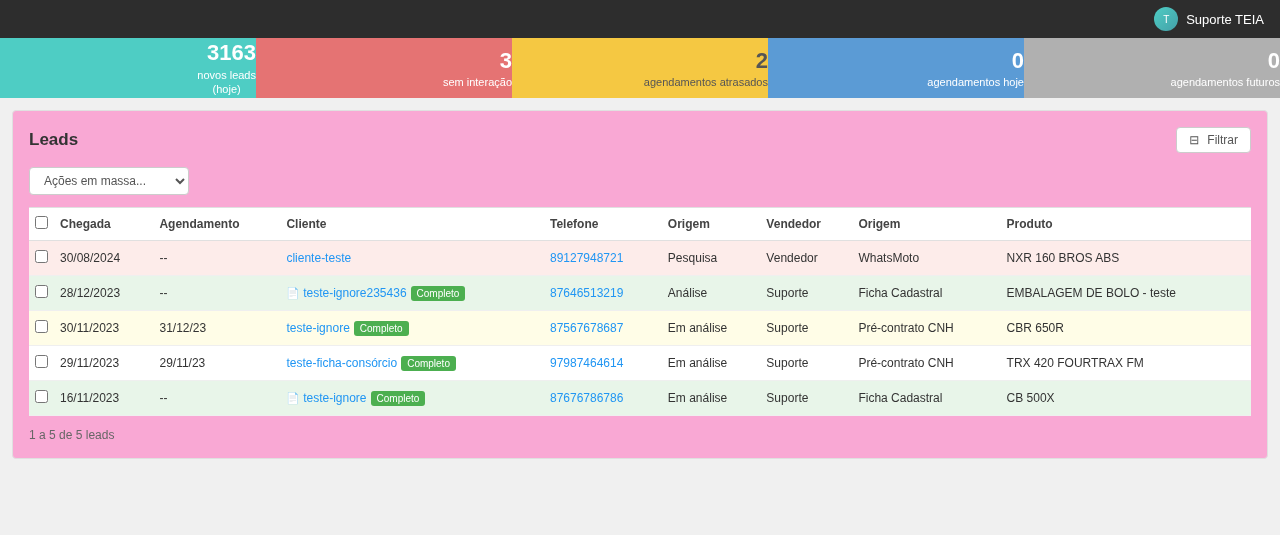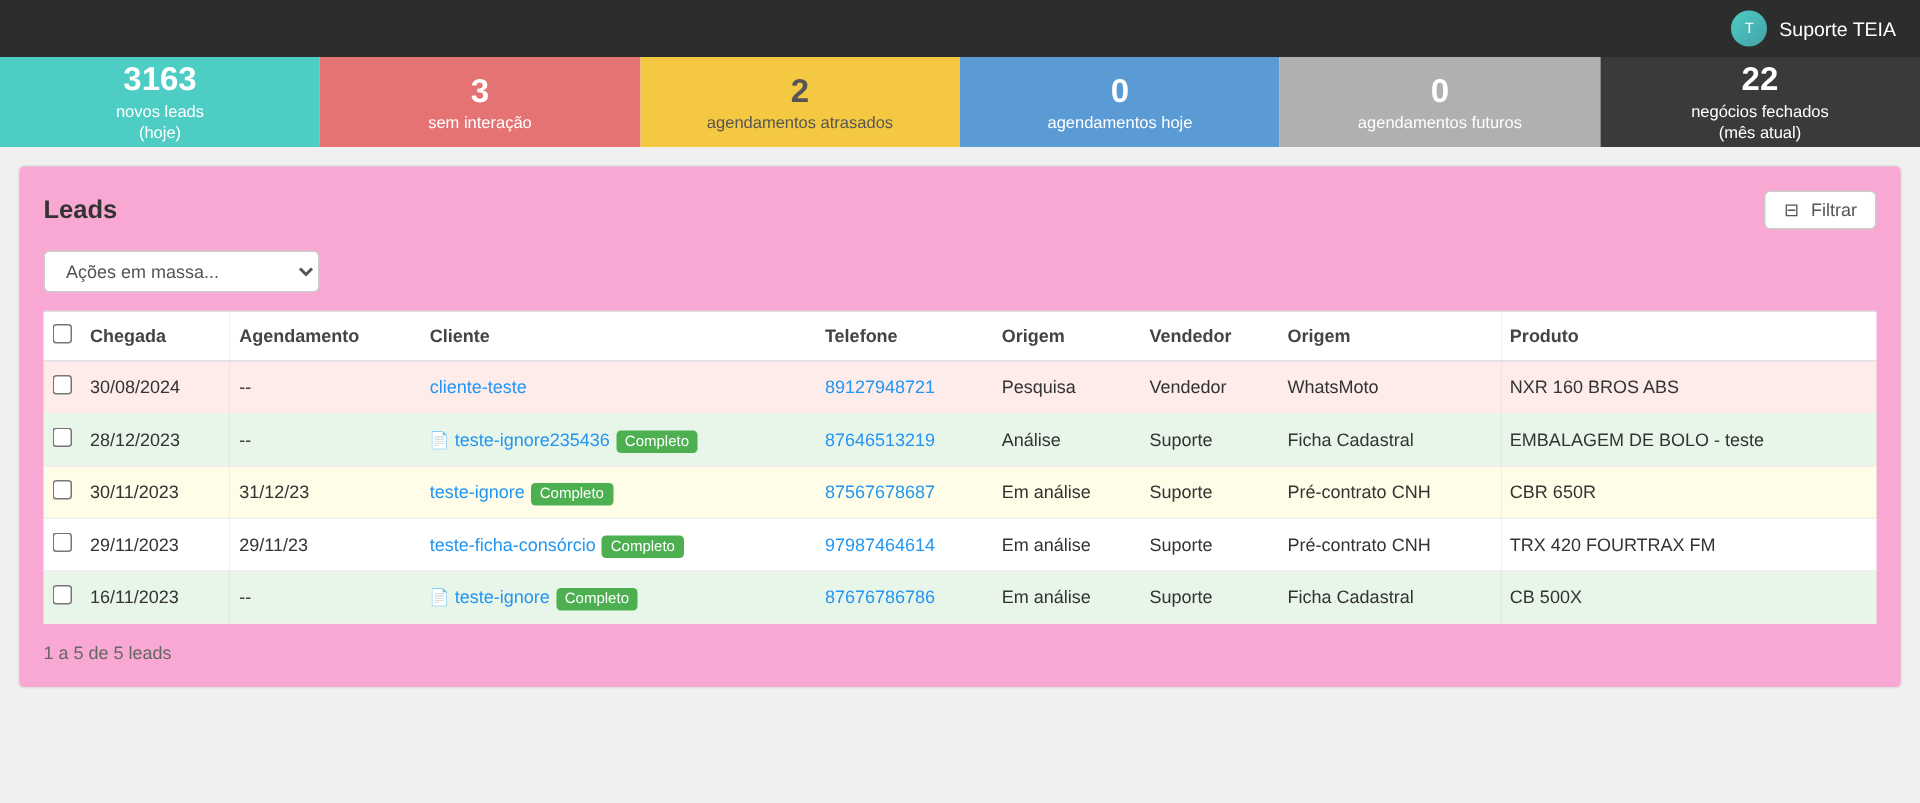--- a/index.html
+++ b/index.html
@@ -32,21 +32,21 @@
 
     
     .stats-row {
       display: flex;
       height: 60px;
     }
     .stat-card {
       flex: 1;
       display: flex;
       flex-direction: column;
-      align-items: center;
+      align-items: flex-end;
       justify-content: center;
       color: white;
       line-height: 1.3;
     }
     .stat-card .stat-num {
       font-size: 22px;
       font-weight: bold;
     }
     .stat-card .stat-label {
       font-size: 11px;
@@ -95,21 +95,21 @@
     }
 
     .actions-row {
       margin-bottom: 12px;
     }
     .bulk-select {
       border: 1px solid #ccc;
       border-radius: 4px;
       padding: 5px 10px;
       font-size: 12px;
-      width: 184px;
+      width: 160px;
       background: #fff;
       color: #555;
       cursor: pointer;
     }
 
     
     table {
       width: 100%;
       border-collapse: collapse;
       font-size: 12px;
@@ -193,26 +193,20 @@
     <span class="stat-num">2</span>
     <span class="stat-label">agendamentos atrasados</span>
   </div>
   <div class="stat-card stat-blue">
     <span class="stat-num">0</span>
     <span class="stat-label">agendamentos hoje</span>
   </div>
   <div class="stat-card stat-gray">
     <span class="stat-num">0</span>
     <span class="stat-label">agendamentos futuros</span>
-  </div>
-  <div class="stat-card stat-dark">
-    <span class="stat-num">22</span>
-    <span class="stat-label">
-      <span>negócios fechados</span><br><span>(mês atual)</span>
-    </span>
   </div>
 </div>
 
 <div class="main-content">
 
   <div class="section-header">
     <h2 class="section-title">Leads</h2>
     <button class="filter-btn">
       <span class="filter-icon"></span>
       <span>Filtrar</span>

